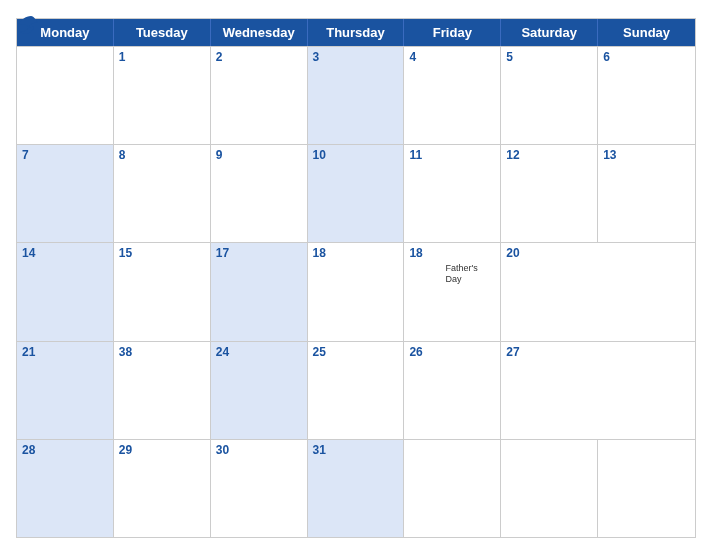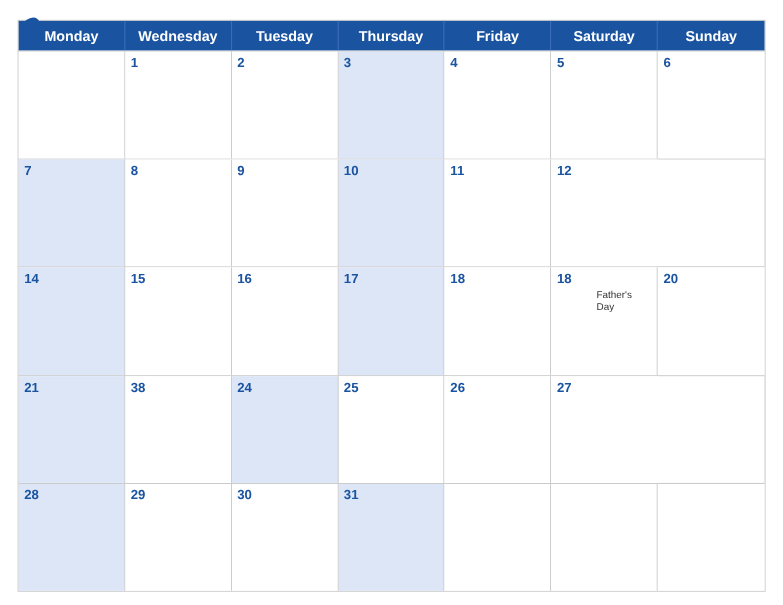--- a/index.html
+++ b/index.html
@@ -146,22 +146,22 @@
       </div>
     </div>
     <div class="title"></div>
     <div class="country"></div>
   </div>
 
   <div class="calendar">
     <div class="cal-header-row">
 
     <div class="cal-header-cell">Monday</div>
+        <div class="cal-header-cell">Tuesday</div>
         <div class="cal-header-cell">Wednesday</div>
-        <div class="cal-header-cell">Tuesday</div>
         <div class="cal-header-cell">Thursday</div>
         <div class="cal-header-cell">Friday</div>
         <div class="cal-header-cell">Saturday</div>
         <div class="cal-header-cell">Sunday</div>
       </div>
     <div class="cal-body">
 
     <div class="cal-week">
           <div class="cal-cell empty"></div>
           <div class="cal-cell empty">
@@ -195,30 +195,30 @@
           </div>
           <div class="cal-cell shaded">
             <div class="day-num">10</div>
           </div>
           <div class="cal-cell empty">
             <div class="day-num">11</div>
           </div>
           <div class="cal-cell empty">
             <div class="day-num">12</div>
           </div>
+          <div class="cal-cell empty">
+            <div class="day-num">13</div>
+          </div>
         </div>
         <div class="cal-week">
           <div class="cal-cell shaded">
             <div class="day-num">14</div>
           </div>
           <div class="cal-cell empty">
             <div class="day-num">15</div>
-          </div>
-          <div class="cal-cell empty">
-            <div class="day-num">16</div>
           </div>
           <div class="cal-cell shaded">
             <div class="day-num">17</div>
           </div>
           <div class="cal-cell empty">
             <div class="day-num">18</div>
           </div>
           <div class="cal-cell empty">
             <div class="day-num">18</div>
             <div class="day-event">Father's Day</div>

